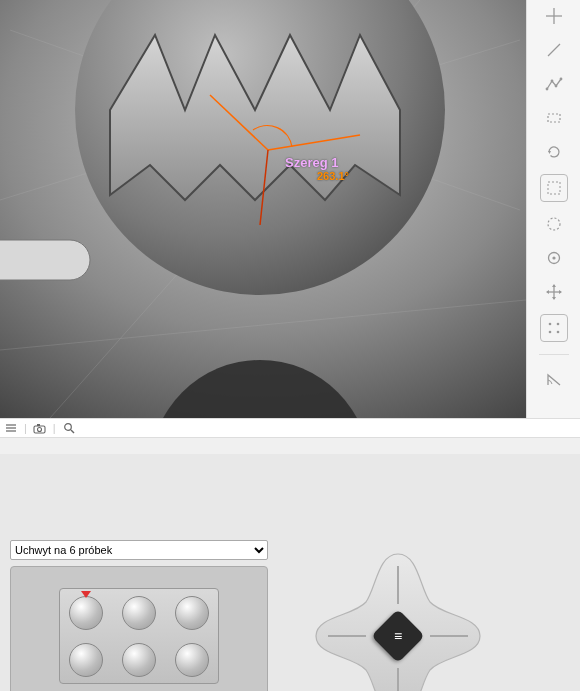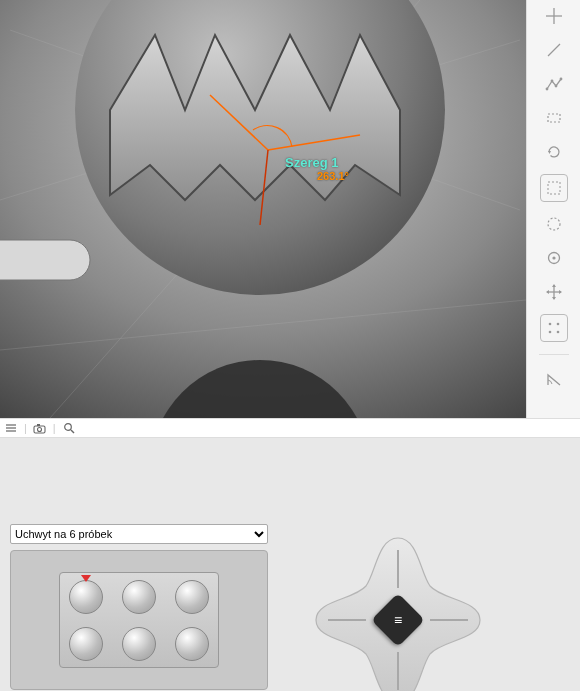--- a/index.html
+++ b/index.html
@@ -3,33 +3,33 @@
 <meta charset="utf-8">
 <style>
   * { box-sizing: border-box; margin: 0; padding: 0; }
   body { font-family: Arial, sans-serif; font-size: 11px; background: #f0f0f0; width: 580px; height: 691px; overflow: hidden; }
 
   .app { display: flex; flex-direction: column; height: 100%; }
 
   .viewer-row { display: flex; height: 418px; }
   .viewer { position: relative; width: 526px; height: 418px; background: #555; overflow: hidden; }
   .viewer-svg { width: 100%; height: 100%; display: block; }
-  .overlay-label { position: absolute; color: #5eead4; font-weight: bold; font-size: 13px; text-shadow: 0 0 2px rgba(0,0,0,.6); }
+  .overlay-label { position: absolute; color: #f0abfc; font-weight: bold; font-size: 13px; text-shadow: 0 0 2px rgba(0,0,0,.6); }
   .overlay-sub { position: absolute; color: #ff8c00; font-weight: bold; font-size: 11px; text-shadow: 0 0 2px rgba(0,0,0,.6); margin-left: 32px; }
 
   .tool-col { width: 54px; background: #f5f5f5; border-left: 1px solid #ddd; display: flex; flex-direction: column; align-items: center; padding-top: 4px; gap: 10px; }
   .tool-btn { width: 24px; height: 24px; display: flex; align-items: center; justify-content: center; background: transparent; border: none; cursor: pointer; border-radius: 3px; color: #888; }
   .tool-btn.boxed { border: 1px solid #bbb; border-radius: 4px; width: 28px; height: 28px; }
   .tool-sep { width: 30px; height: 1px; background: #ddd; margin: 2px 0; }
 
   .tab-bar { height: 20px; background: #fff; border-top: 1px solid #ddd; border-bottom: 1px solid #ddd; display: flex; align-items: center; padding: 0 4px; gap: 6px; }
   .tab-ico { width: 14px; height: 14px; display: flex; align-items: center; justify-content: center; color: #666; cursor: pointer; }
   .tab-divider { color: #ccc; }
 
-  .lower { flex: 1; background: #e8e8e8; position: relative; padding: 10px; }
+  .lower { flex: 1; background: #e8e8e8; position: relative; padding: 10px; margin-top: 16px; }
   .control-row { position: absolute; left: 10px; top: 86px; display: flex; gap: 40px; align-items: flex-start; }
 
   .sel-wrap { display: flex; flex-direction: column; gap: 6px; }
   select.holder-select { width: 258px; height: 20px; font-size: 11px; background: #fff; border: 1px solid #aaa; border-radius: 2px; }
   .sample-panel { width: 258px; height: 140px; background: #c8c8c8; border: 1px solid #aaa; border-radius: 4px; display: flex; align-items: center; justify-content: center; position: relative; }
   .sample-block { width: 160px; height: 96px; background: linear-gradient(#d9d9d9,#c0c0c0); border: 1px solid #999; border-radius: 4px; display: grid; grid-template-columns: repeat(3, 1fr); grid-template-rows: repeat(2,1fr); align-items: center; justify-items: center; }
   .hole { width: 34px; height: 34px; border-radius: 50%; background: radial-gradient(circle at 35% 30%, #fff, #bdbdbd 55%, #9a9a9a); border: 1px solid #888; position: relative; }
   .hole.active::after { content: ""; position: absolute; top: -6px; left: 50%; transform: translateX(-50%); width: 0; height: 0; border-left: 5px solid transparent; border-right: 5px solid transparent; border-top: 7px solid #e03030; }
 
   .dpad { position: relative; width: 180px; height: 180px; margin-top: 6px; }

